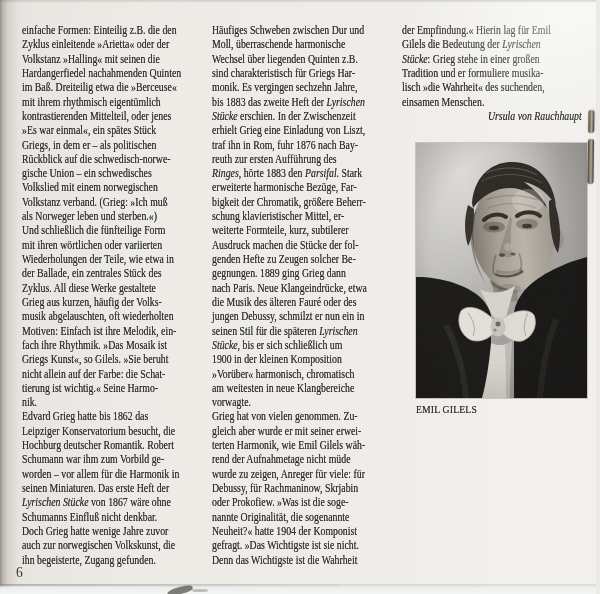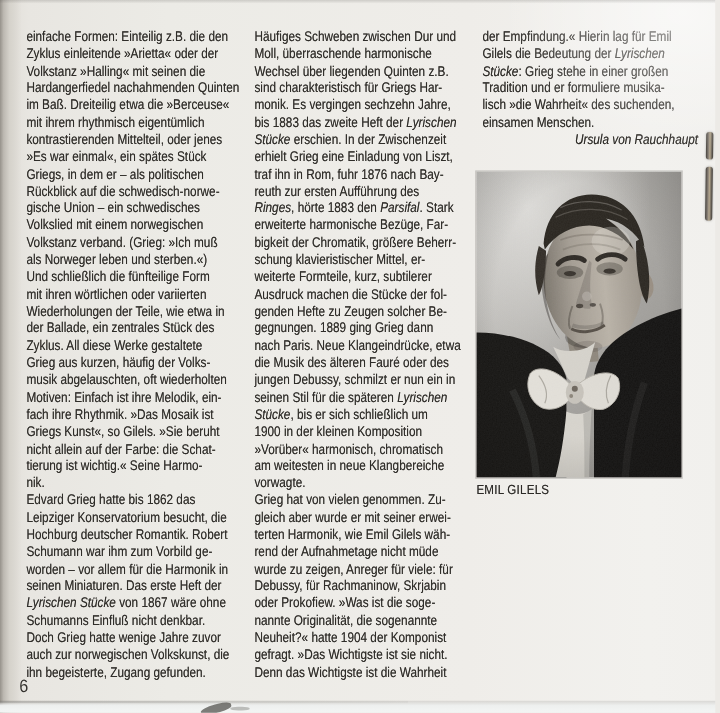--- a/index.html
+++ b/index.html
@@ -1,27 +1,27 @@
 <!DOCTYPE html>
 <html><head>
 <meta charset="utf-8">
 <style>
   html,body{margin:0;padding:0;width:600px;height:594px;overflow:hidden;background:#eceae6;}
   .page{position:relative;width:596px;height:594px;
     background:linear-gradient(90deg,#dfdcd6 0px,#e8e6e1 24px,#ecebe6 140px,#efede9 390px,#f2f1ee 540px,#f1f0ed 600px);
-    font-family:Liberation Sans, sans-serif;}
+    font-family:Liberation Serif, serif;}
   
   .col{position:absolute;top:24px;width:214px;transform:scaleX(0.84);transform-origin:0 0;
     font-size:11.7px;line-height:14.32px;color:#2f2d29;text-shadow:0 0 .35px rgba(47,45,41,.65);}
   .col .line{white-space:nowrap;height:14.32px;}
   .col i{font-style:italic;}
   .c1{left:22px;} .c2{left:212px;} .c3{left:402px;}
   .byline{white-space:nowrap;height:14.32px;font-style:italic;text-align:right;}
   
-  .photo-fig{position:absolute;left:397px;top:143px;margin:0;}
+  .photo-fig{position:absolute;left:416px;top:143px;margin:0;}
   .portrait{display:block;width:171px;height:255px;filter:blur(.3px);outline:1px solid rgba(70,68,63,.25);}
   .photo-caption{font-size:11px;letter-spacing:.2px;color:#2c2a27;margin-top:5px;
     transform:scaleX(.88);transform-origin:0 0;white-space:nowrap;text-shadow:0 0 .35px rgba(44,42,39,.6);}
   .page-num{position:absolute;left:16px;top:564px;font-size:15px;color:#34322e;
     transform:scaleX(.9);transform-origin:0 0;}
   
   .staple{position:absolute;left:588px;top:110px;width:6px;height:74px;transform:rotate(.8deg);}
   .staple .seg{position:absolute;left:0;width:6px;border-radius:2.5px;
     background:linear-gradient(90deg,#45423e,#8a8177 35%,#b5a88f 55%,#6e675d 80%,#3f3c38);
     box-shadow:0 0 2px rgba(0,0,0,.3);}

